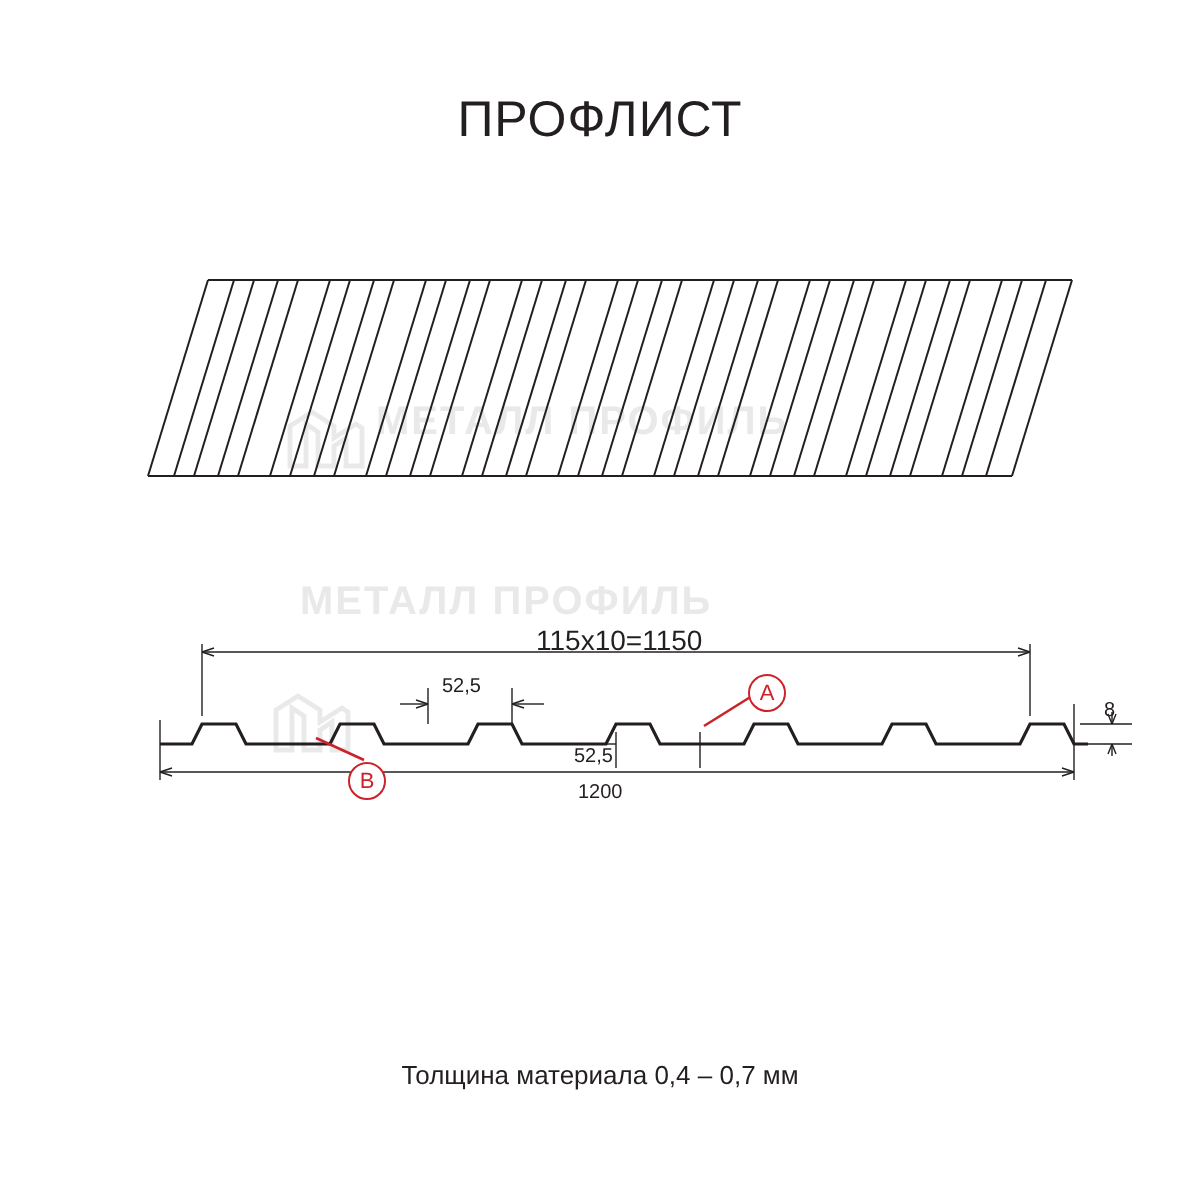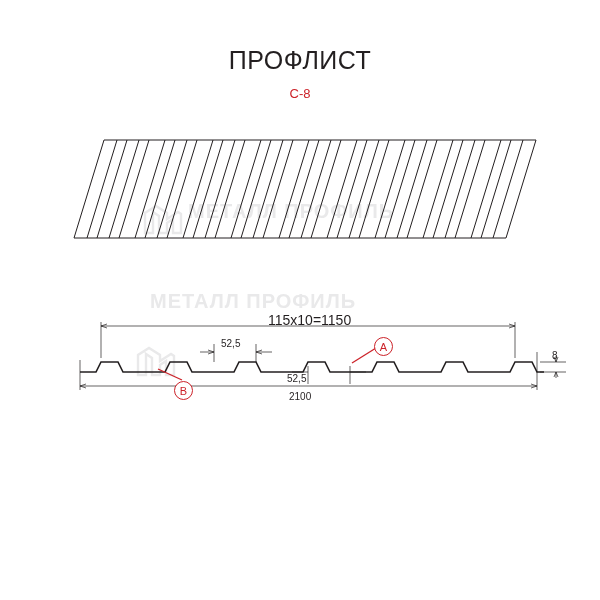--- a/index.html
+++ b/index.html
@@ -99,21 +99,20 @@
   .lbl-525b { top: 373px; left: 287px; }
   .lbl-1200 { top: 391px; left: 289px; font-size: 10px; }
   .lbl-8 { top: 350px; left: 552px; font-size: 10px; }
 </style>
 </head>
 <body>
 
 <div class="page">
 
   <div class="title">ПРОФЛИСТ</div>
-  <div class="subtitle">С-8</div>
 
   <div class="wm wm1">МЕТАЛЛ ПРОФИЛЬ</div>
   <div class="wm wm2">МЕТАЛЛ ПРОФИЛЬ</div>
 
   <div class="wm-logo wm-logo1">
     <svg width="42" height="34" viewBox="0 0 42 34">
       <path d="M3 30 L3 10 L14 3 L25 10 L25 16 L36 9 L39 11 L39 30 L31 30 L31 16 L25 20 L25 30 L17 30 L17 13 L11 9 L11 30 Z" fill="none" stroke="#e9e9ea" stroke-width="2.4"></path>
     </svg>
   </div>
   <div class="wm-logo wm-logo2">
@@ -231,20 +230,21 @@
       <g stroke="#cc2229" stroke-width="1.3">
         <path d="M376 348 L352 363"></path>
         <path d="M182 380 L158 369"></path>
       </g>
     </g>
   </svg>
 
   <div class="dim-label lbl-top">115х10=1150</div>
   <div class="dim-label lbl-525a">52,5</div>
   <div class="dim-label lbl-525b">52,5</div>
-  <div class="dim-label lbl-1200">2100</div>
+  <div class="dim-label lbl-1200">1200</div>
   <div class="dim-label lbl-8">8</div>
 
   <div class="callout callout-a">A</div>
   <div class="callout callout-b">B</div>
 
+  <div class="footer-note">Толщина материала 0,4 – 0,7 мм</div>
 
 </div>
 
 </body></html>

